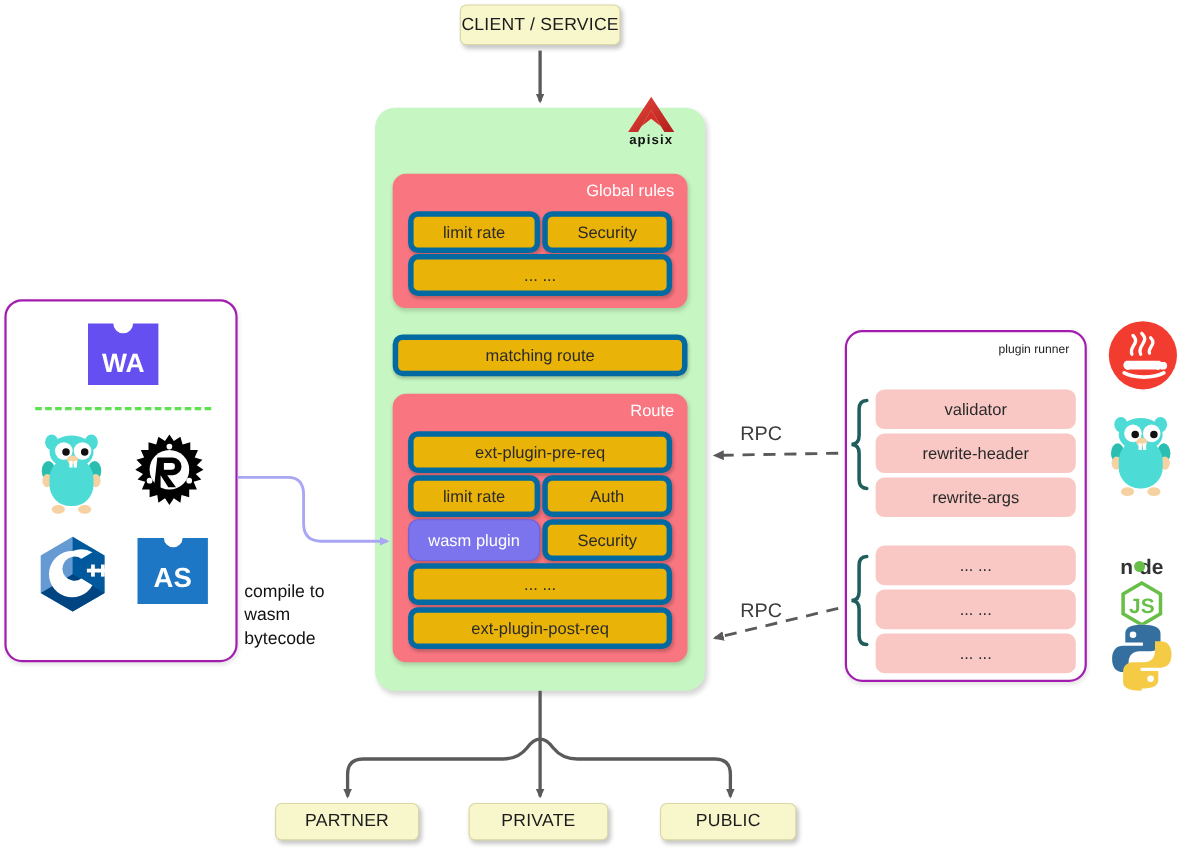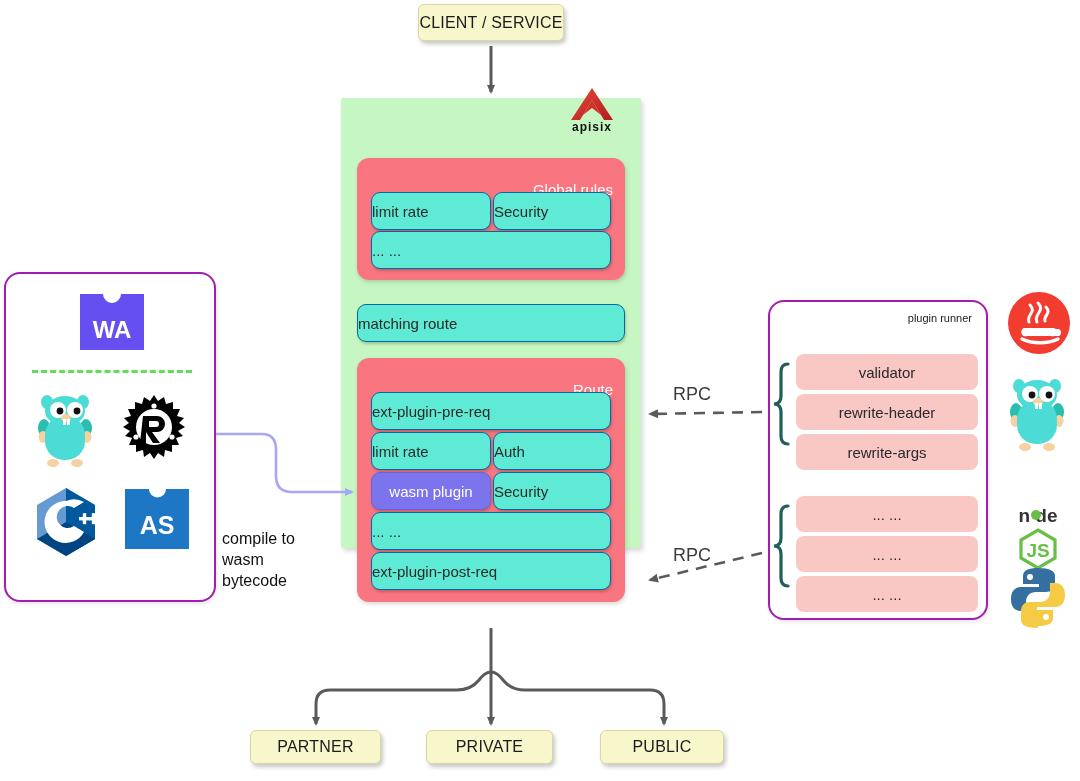--- a/index.html
+++ b/index.html
@@ -25,25 +25,25 @@
     background: #f8f6cb;
     border: 1px solid #d9d7a4;
     border-radius: 6px;
     box-shadow: 2px 3px 4px rgba(0,0,0,0.22);
     display: flex; align-items: center; justify-content: center;
     color: #1b1b1b;
     font-size: 16px;
     letter-spacing: .2px;
   }
   .white-pill {
-    background: #5eead4;
-    border: 1px solid #0369a1;
+    background: #eab308;
+    border: 5px solid #0369a1;
     border-radius: 9px;
     box-shadow: 1px 2px 3px rgba(0,0,0,0.20);
-    display: flex; align-items: center; 
+    display: flex; align-items: center; justify-content: center;
     color: #2a2a2a;
     font-size: 15px;
   }
   .pink-pill {
     background: #f9c8c4;
     border-radius: 8px;
     display: flex; align-items: center; justify-content: center;
     color: #2a2a2a;
     font-size: 15px;
   }
@@ -52,33 +52,33 @@
     border: 1px solid #6a62e0;
     border-radius: 9px;
     box-shadow: 1px 2px 3px rgba(0,0,0,0.20);
     display: flex; align-items: center; justify-content: center;
     color: #ffffff;
     font-size: 15px;
   }
 
   
   #apisix-container {
-    left: 341px; top: 98px; width: 300px; height: 450px;
+    left: 341px; top: 98px; width: 300px; height: 530px;
     background: #c6f6c2;
-    border-radius: 2px;
+    border-radius: 18px;
     box-shadow: 2px 3px 5px rgba(0,0,0,0.16);
   }
   .red-group {
     background: #f97681;
     border-radius: 12px;
     box-shadow: 1px 2px 4px rgba(0,0,0,0.16);
   }
   .group-title {
     position: absolute;
-    right: 12px; top: 23px;
+    right: 12px; top: 7px;
     color: #ffffff;
     font-size: 15px;
     text-align: center;
   }
 
   
   .plain-card {
     background: #ffffff;
     border: 2px solid #a21caf;
     border-radius: 16px;

